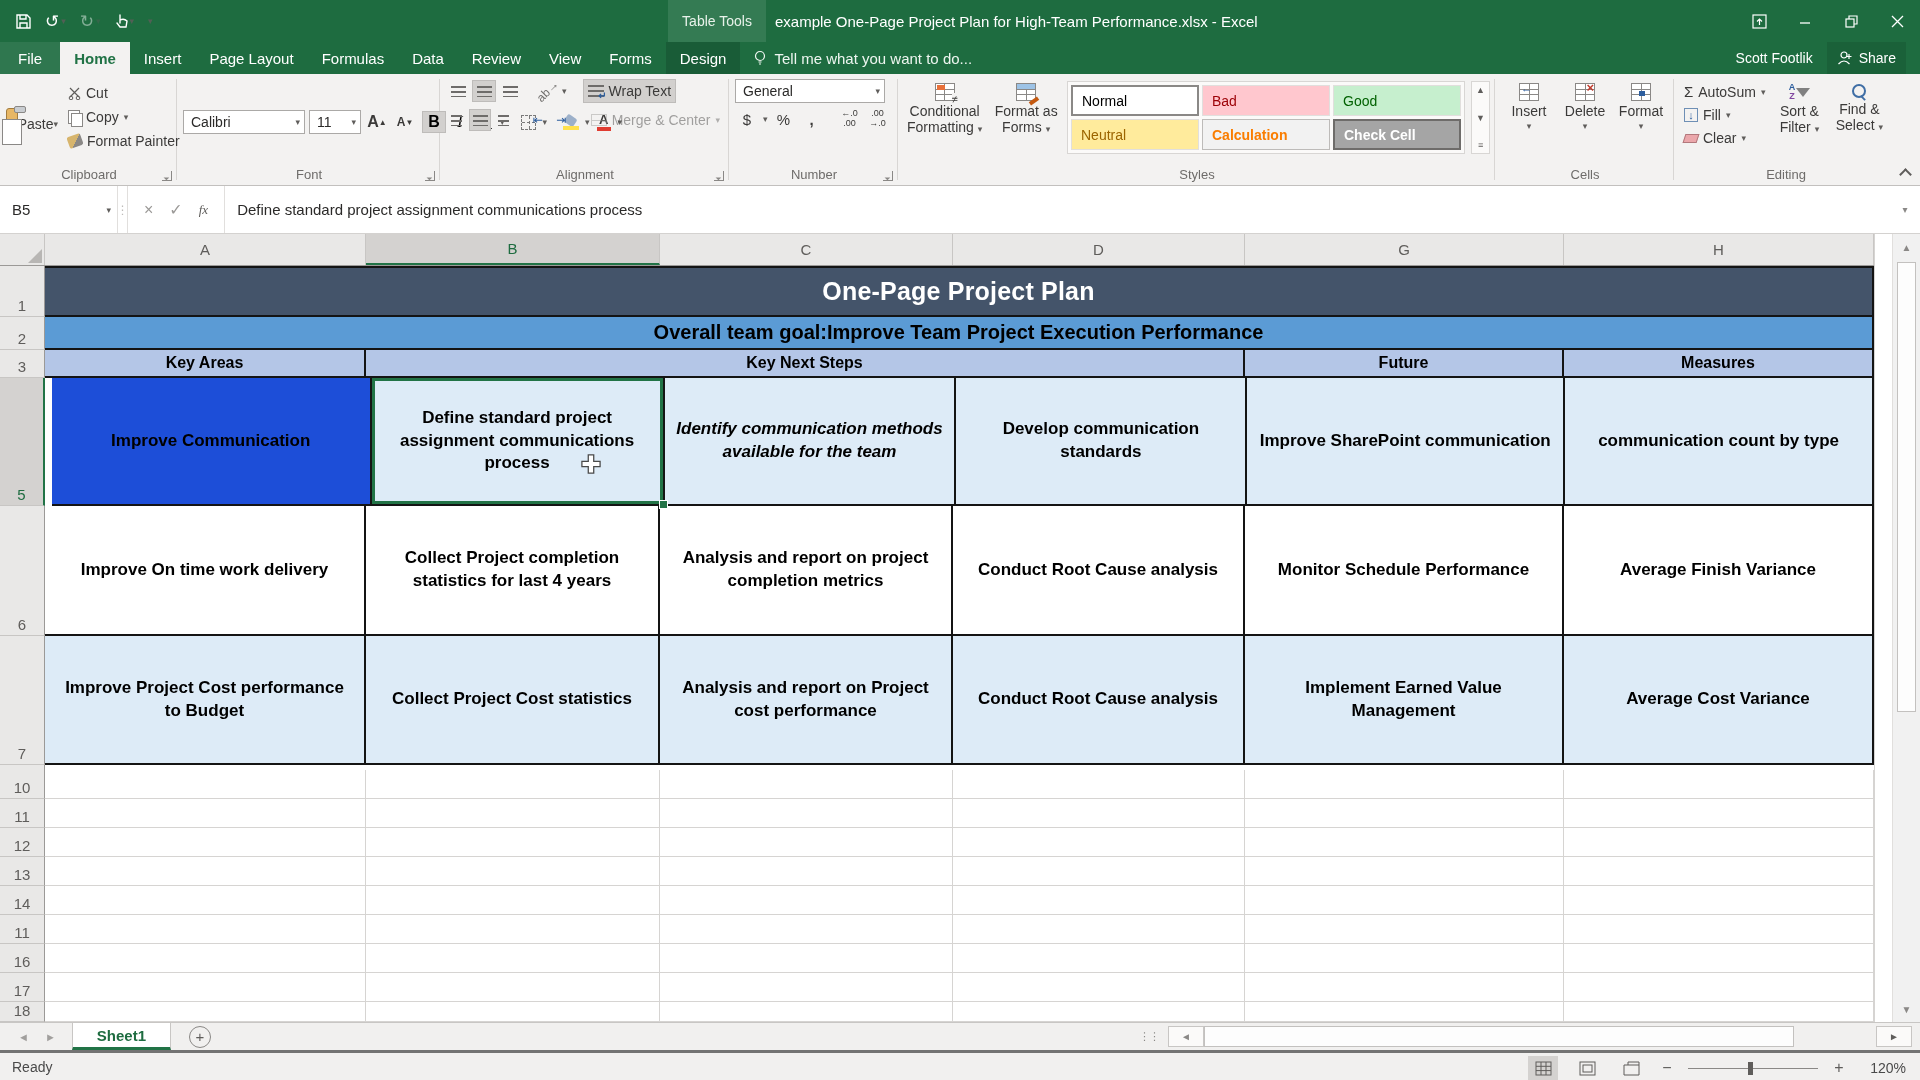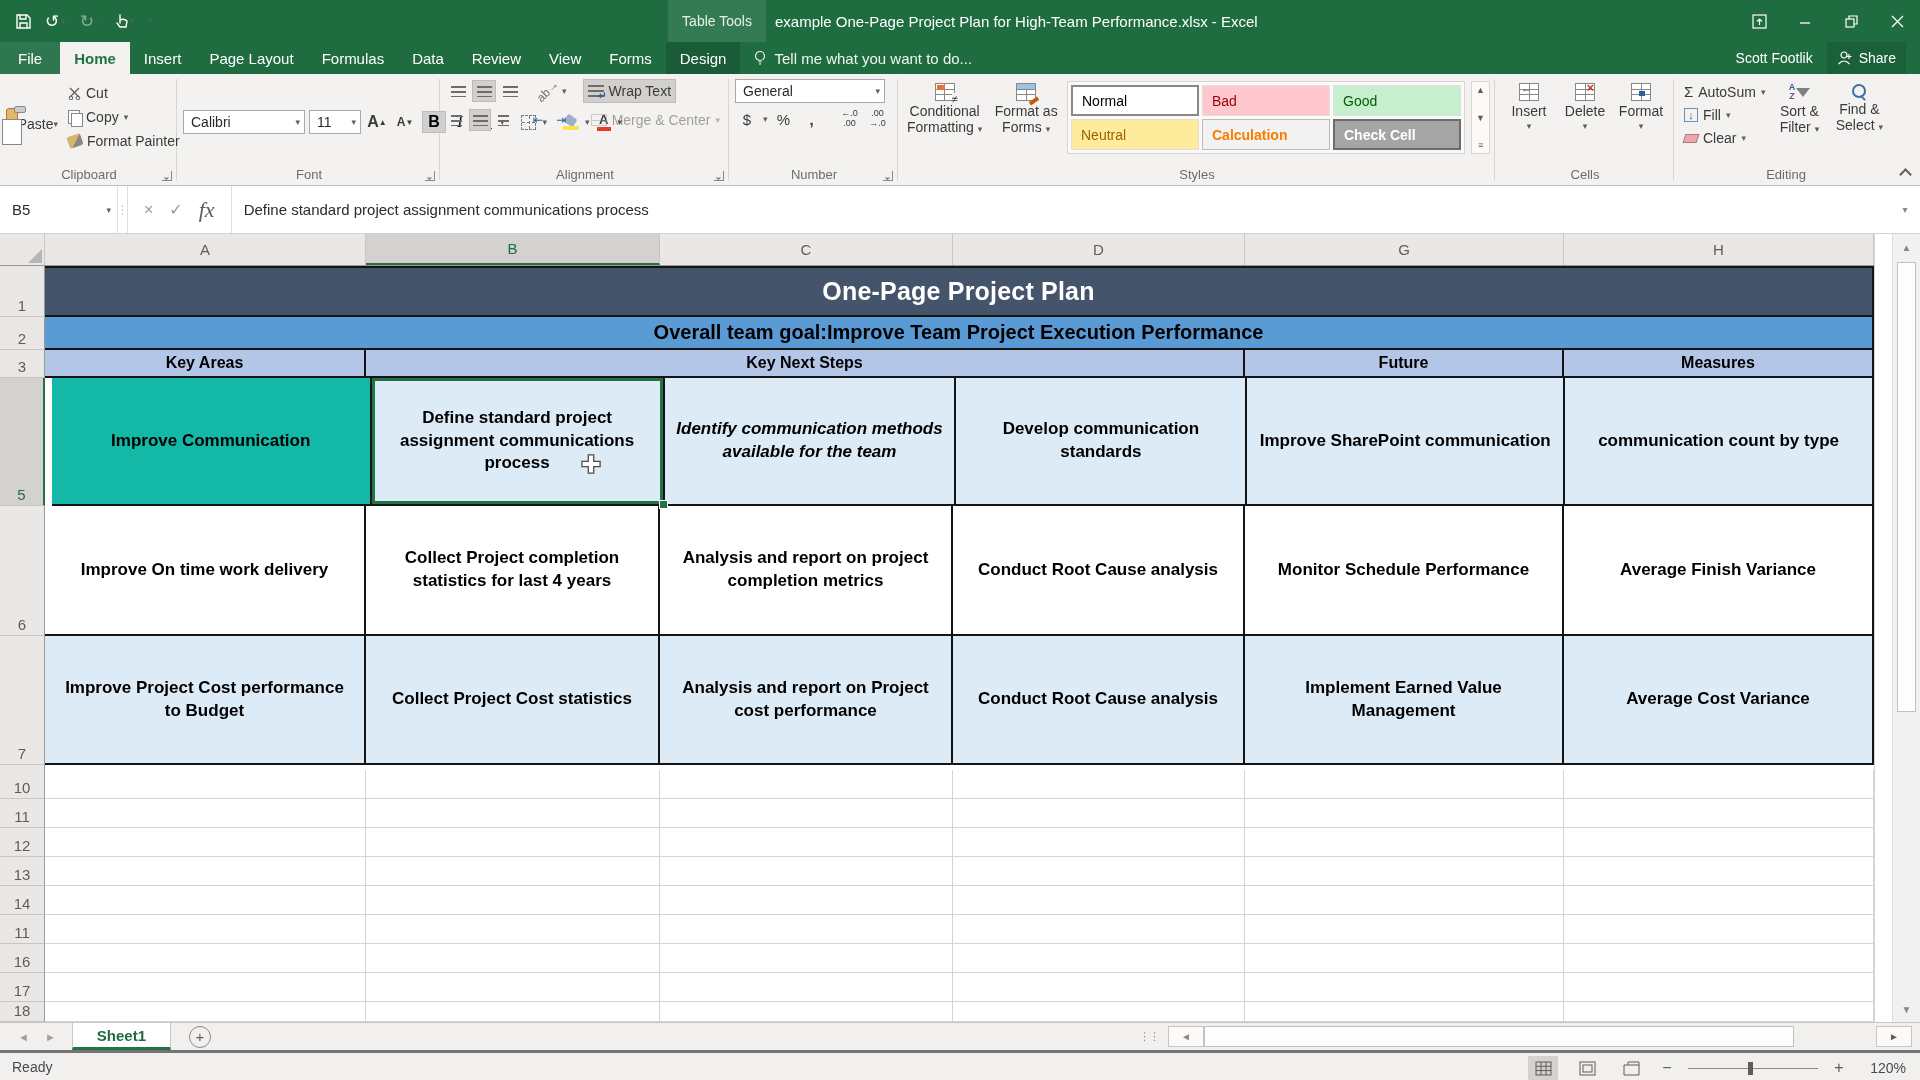--- a/index.html
+++ b/index.html
@@ -99,21 +99,21 @@
   .chip.bold { font-weight:bold; }
   .gal-scroll { width:20px; display:flex; flex-direction:column; align-items:center; justify-content:space-between; border:1px solid #d8d6d4; background:#fbfaf9; margin-left:2px; font-size:9px; color:#5f5d5b; padding:3px 0; }
   .ribbon-collapse { position:absolute; right:10px; bottom:8px; width:10px; height:10px; }
   .ribbon-collapse::before { content:""; position:absolute; left:1px; top:3px; width:7px; height:7px; border-top:2px solid #5f5d5b; border-right:2px solid #5f5d5b; transform:rotate(-45deg); }
 
   
   .formulabar { position:absolute; top:186px; left:0; width:1920px; height:48px; background:#fff; border-bottom:1px solid #d4d2d0; display:flex; align-items:stretch; }
   .namebox { width:118px; display:flex; align-items:center; justify-content:space-between; padding:0 6px 0 12px; font-size:15px; color:#2b2a29; border-right:1px solid #e1dfdd; }
   .fb-split { width:10px; display:flex; align-items:center; justify-content:center; color:#bdbbb9; font-size:12px; letter-spacing:0; border-right:1px solid #e1dfdd; }
   .fb-btns { display:flex; align-items:center; gap:16px; padding:0 16px; border-right:1px solid #e1dfdd; color:#9a9896; font-size:16px; }
-  .fb-fx { font-family:"Liberation Serif", serif; font-style:italic; color:#5f5d5b; font-size:22px; }
+  .fb-fx { font-family:"Liberation Serif", serif; font-style:italic; color:#5f5d5b; font-size:13px; }
   .fb-text { flex:1; display:flex; align-items:center; padding-left:12px; font-size:15px; color:#2b2a29; }
   .fb-chev { width:30px; display:flex; align-items:center; justify-content:center; color:#8a8886; font-size:10px; }
 
   
   .sheet { position:absolute; top:234px; left:0; width:1874px; height:788px; background:#fff; }
   .colhdrs { display:flex; height:32px; background:#e9e8e7; border-bottom:1px solid #9b9997; }
   .corner { width:45px; border-right:1px solid #c8c6c4; position:relative; background:#e9e8e7; }
   .corner::after { content:""; position:absolute; right:2px; bottom:2px; border-left:14px solid transparent; border-bottom:14px solid #b8b6b4; }
   .colhdr { display:flex; align-items:center; justify-content:center; font-size:15px; color:#5f5d5b; border-right:1px solid #c8c6c4; }
   .colhdr.sel { background:#d4d2d0; border-bottom:2px solid #217346; color:#1e6c40; }
@@ -533,21 +533,21 @@
     <div class="grow" style="height:28px">
       <div class="rowhdr">3</div>
       <div class="tcell cA hdr3" style="background-color: rgb(180, 198, 231);">Key Areas</div>
       <div class="tcell mergedBCD hdr3" style="background-color: rgb(180, 198, 231);">Key Next Steps</div>
       <div class="tcell cG hdr3" style="background-color: rgb(180, 198, 231);">Future</div>
       <div class="tcell cH hdr3" style="background-color: rgb(180, 198, 231);">Measures</div>
     </div>
 
     <div class="grow" style="height:128px">
       <div class="rowhdr sel">5</div>
-      <div class="tcell cA dcell" style="background-color: #14b8a6; margin-left: 7px;">Improve Communication</div>
+      <div class="tcell cA dcell" style="background-color: #1d4ed8; margin-left: 7px;">Improve Communication</div>
       <div class="tcell cB dcell selected-cell" style="background-color: rgb(221, 235, 247);">
         <span>Define standard project assignment communications process</span>
         <span class="fill-handle"></span>
         <svg class="cursor-cross" width="20" height="20" viewBox="0 0 22 22">
             <path d="M8 1 h6 v7 h7 v6 h-7 v7 h-6 v-7 h-7 v-6 h7 z" fill="#fff" stroke="#4a4a4a" stroke-width="1.4"></path>
           </svg>
       </div>
       <div class="tcell cC dcell" style="background-color: rgb(221, 235, 247); font-style: italic;">Identify communication methods available for the team</div>
       <div class="tcell cD dcell" style="background-color: rgb(221, 235, 247);">Develop communication standards</div>
       <div class="tcell cG dcell" style="background-color: rgb(221, 235, 247);">Improve SharePoint communication</div>

